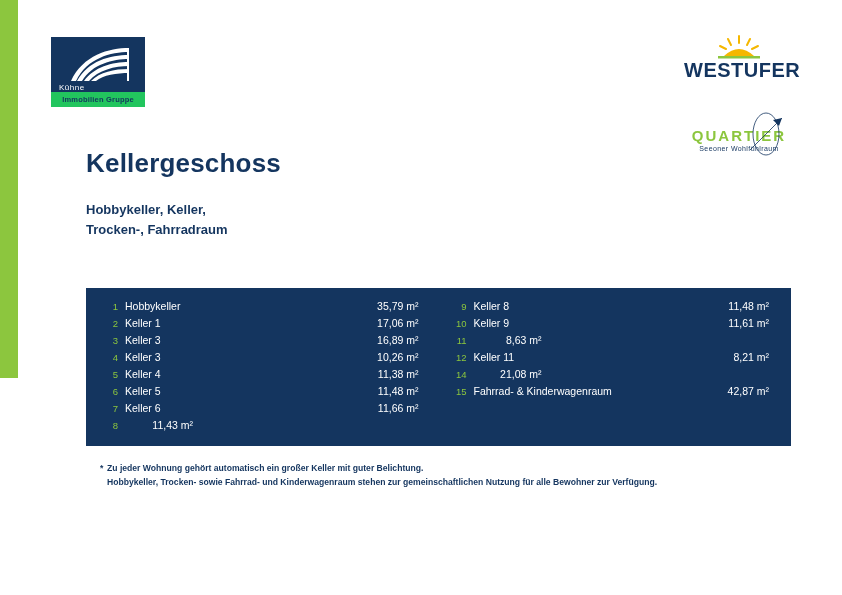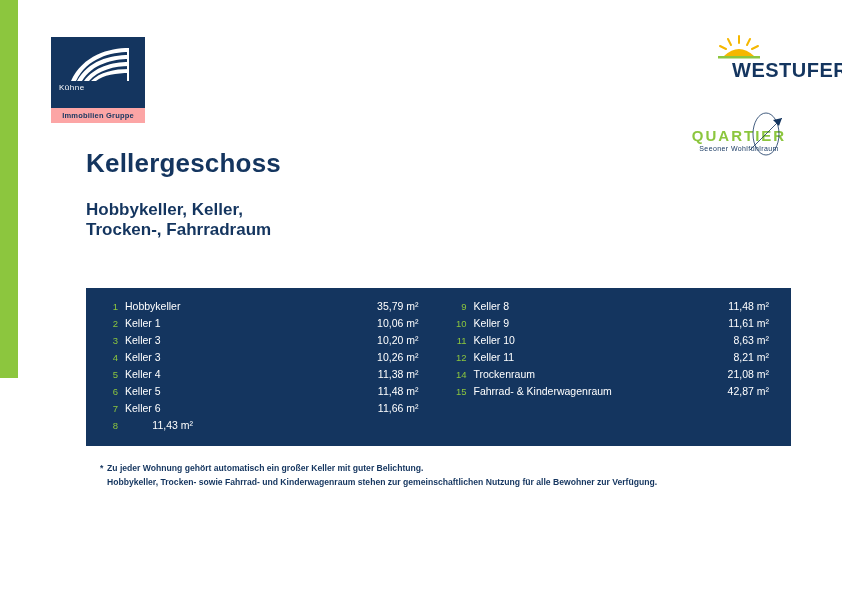--- a/index.html
+++ b/index.html
@@ -28,21 +28,21 @@
     width: 18px;
     height: 378px;
     background: #8cc63e;
   }
   
   .logo-kuehne {
     position: absolute;
     left: 51px;
     top: 37px;
     width: 94px;
-    height: 86px;
+    height: 70px;
     background: #14355f;
     border: 0;
   }
   .logo-kuehne .roof {
     position: absolute;
     left: 18px;
     top: 10px;
     width: 62px;
     height: 36px;
   }
@@ -53,21 +53,21 @@
     font-size: 8px;
     color: #ffffff;
     letter-spacing: .5px;
   }
   .logo-kuehne .greenstrip {
     position: absolute;
     left: 0;
     bottom: 0;
     width: 94px;
     height: 15px;
-    background: #fca5a5;
+    background: #22c55e;
     color: #14355f;
     font-size: 7.5px;
     font-weight: bold;
     line-height: 15px;
     text-align: center;
     letter-spacing: .2px;
   }
   
   .logo-westufer {
     position: absolute;
@@ -79,21 +79,20 @@
   .logo-westufer .sunbox {
     position: relative;
     height: 26px;
   }
   .logo-westufer .wq-main {
     font-size: 20px;
     font-weight: bold;
     color: #14355f;
     letter-spacing: .5px;
     line-height: 20px;
-    margin-left: 48px;
   }
   .logo-westufer .wq-sub {
     font-size: 15px;
     font-weight: bold;
     color: #8cc63e;
     letter-spacing: 2px;
     line-height: 16px;
     margin-top: 48px;
   }
   .logo-westufer .wq-tag {
@@ -118,21 +117,21 @@
     font-size: 26px;
     font-weight: bold;
     color: #14355f;
     letter-spacing: .2px;
     text-align: center;
   }
   .subtitle {
     position: absolute;
     left: 86px;
     top: 200px;
-    font-size: 17px;
+    font-size: 13px;
     font-weight: bold;
     color: #14355f;
     line-height: 20px;
   }
   
   .panel {
     position: absolute;
     left: 86px;
     top: 288px;
     width: 705px;
@@ -249,26 +248,26 @@
     <div class="cols">
       <div class="col left" id="col-left">
           <div class="row">
             <span class="num">1</span>
             <span class="label">Hobbykeller</span>
             <span class="area">35,79 m²</span>
           </div>
           <div class="row">
             <span class="num">2</span>
             <span class="label">Keller 1</span>
-            <span class="area">10,06 m²</span>
+            <span class="area">17,06 m²</span>
           </div>
           <div class="row">
             <span class="num">3</span>
             <span class="label">Keller 3</span>
-            <span class="area">10,20 m²</span>
+            <span class="area">16,89 m²</span>
           </div>
           <div class="row">
             <span class="num">4</span>
             <span class="label">Keller 3</span>
             <span class="area">10,26 m²</span>
           </div>
           <div class="row">
             <span class="num">5</span>
             <span class="label">Keller 4</span>
             <span class="area">11,38 m²</span>
@@ -294,31 +293,29 @@
             <span class="label">Keller 8</span>
             <span class="area">11,48 m²</span>
           </div>
           <div class="row">
             <span class="num">10</span>
             <span class="label">Keller 9</span>
             <span class="area">11,61 m²</span>
           </div>
           <div class="row">
             <span class="num">11</span>
-            <span class="label">Keller 10</span>
             <span class="area">8,63 m²</span>
           </div>
           <div class="row">
             <span class="num">12</span>
             <span class="label">Keller 11</span>
             <span class="area">8,21 m²</span>
           </div>
           <div class="row">
             <span class="num">14</span>
-            <span class="label">Trockenraum</span>
             <span class="area">21,08 m²</span>
           </div>
           <div class="row">
             <span class="num">15</span>
             <span class="label">Fahrrad- &amp; Kinderwagenraum</span>
             <span class="area">42,87 m²</span>
           </div>
         </div>
     </div>
   </div>

